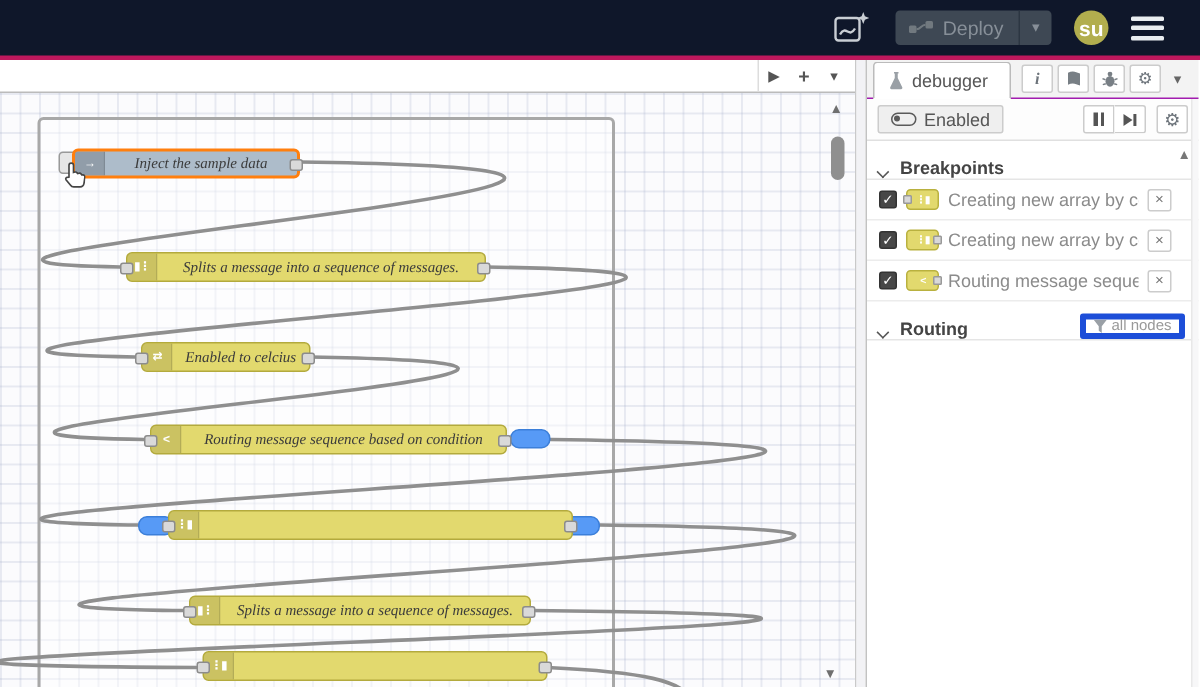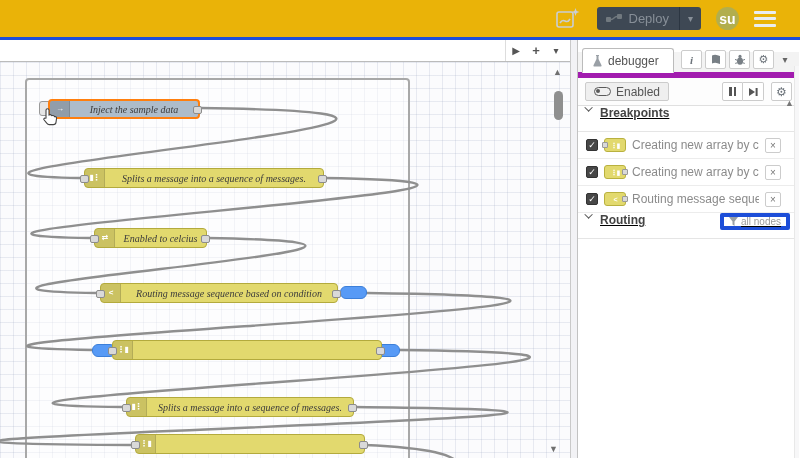--- a/index.html
+++ b/index.html
@@ -2,21 +2,21 @@
 <html><head>
 <meta charset="utf-8">
 <style>
   * { margin:0; padding:0; box-sizing:border-box; }
   html,body { width:800px; height:458px; overflow:hidden; background:#fff;
     font-family:"Liberation Sans","DejaVu Sans",sans-serif; }
   .app { position:relative; width:800px; height:458px; }
 
   
   .header { position:absolute; left:0; top:0; width:800px; height:40px;
-    background:#eab308; border-bottom:3px solid #1d4ed8; display:flex; }
+    background:#0f172a; border-bottom:3px solid #be185d; display:flex; }
   .header-right { margin-left:auto; display:flex; align-items:center; gap:15px; padding-right:24px; }
   .ai-btn { width:28px; height:26px; background:transparent; border:none; display:flex; align-items:center; justify-content:center; cursor:pointer; }
   .deploy-btn { height:23px; background:#3e4854; border-radius:3px; display:flex; align-items:center; padding:0 0 0 9px; cursor:default; }
   .deploy-btn .dlabel { color:#878f98; font-size:13px; padding:0 10px 0 7px; }
   .deploy-btn .ddiv { width:1px; height:23px; background:#2c3642; }
   .deploy-btn .dcaret { color:#878f98; font-size:10px; padding:0 8px; }
   .avatar { width:23px; height:23px; border-radius:50%; background:#b2ae4e; color:#fff;
     font-size:14px; font-weight:bold; display:flex; align-items:center; justify-content:center; cursor:pointer; }
   .hamburger { width:22px; height:16px; display:flex; flex-direction:column; justify-content:space-between; background:none; border:none; cursor:pointer; }
   .hamburger span { display:block; height:3px; border-radius:1px; background:#e9edf0; }
@@ -60,21 +60,21 @@
   .bp-pill { position:absolute; height:13px; background:#579af6; border:1px solid #3c7fd9; border-radius:6px; z-index:2; }
   .inject-btn { position:absolute; left:39px; top:39px; width:16px; height:15px; background:#e6e6e6;
     border:1px solid #999; border-radius:3px; z-index:3; cursor:pointer; }
   .cursor-hand { position:absolute; left:41px; top:45px; z-index:6; }
 
   .cv-scroll-up { position:absolute; right:8px; top:5px; font-size:9px; color:#6f6f6f; z-index:5; cursor:pointer; background:none; border:none; }
   .cv-scroll-thumb { position:absolute; right:7px; top:29px; width:9px; height:29px; background:#8f8f8f; border-radius:5px; z-index:5; cursor:pointer; }
   .cv-scroll-down { position:absolute; right:12px; bottom:4px; font-size:9px; color:#6f6f6f; z-index:5; cursor:pointer; background:none; border:none; }
 
   
-  .tab-row { height:26px; background:#f3f3f3; border-bottom:6px solid #a21caf; display:flex; align-items:flex-end; position:relative;margin-top:12px; }
+  .tab-row { height:26px; background:#f3f3f3; border-bottom:1px solid #a21caf; display:flex; align-items:flex-end; position:relative; }
   .tab { height:25px; margin-left:4px; background:#fff; border:1px solid #bbb; border-bottom:1px solid #fff;
     border-radius:3px 3px 0 0; display:flex; align-items:center; gap:5px; padding:0 9px; font-size:12px; color:#555;
     position:relative; top:1px; cursor:pointer; min-width:92px; }
   .tab-tools { margin-left:auto; display:flex; align-items:center; gap:3px; padding:0 6px 3px 0; }
   .tb-btn { width:21px; height:19px; background:#fff; border:1px solid #ccc; border-radius:2px;
     display:flex; align-items:center; justify-content:center; color:#6d747b; font-size:11px; cursor:pointer; }
   .tb-btn.info-btn { font-family:"Liberation Serif",serif; font-weight:bold; font-style:italic; }
   .tb-caret { border:none; background:none; color:#666; font-size:10px; width:16px; cursor:pointer; }
 
   .side-toolbar { height:28px; display:flex; align-items:center; padding:0 7px; background:#fdfdfd; border-bottom:1px solid #e0e0e0; }
@@ -82,21 +82,21 @@
     border-radius:2px; padding:0 8px; font-size:12px; color:#555; cursor:pointer; }
   .toggle-ic { position:relative; width:17px; height:9px; border:1.5px solid #5a5a5a; border-radius:5px; }
   .toggle-ic i { position:absolute; left:1px; top:1px; width:4px; height:4px; background:#5a5a5a; border-radius:50%; }
   .st-right { margin-left:auto; display:flex; align-items:center; }
   .sq-btn { width:21px; height:19px; background:#fff; border:1px solid #ccc; display:flex; align-items:center;
     justify-content:center; gap:2px; cursor:pointer; }
   .sq-btn.first { border-radius:2px 0 0 2px; } .sq-btn.second { border-radius:0 2px 2px 0; border-left:none; }
   .sq-btn.lone { border-radius:2px; margin-left:7px; color:#6d747b; font-size:12px; }
   .pause-bar { width:2.5px; height:9px; background:#555; }
 
-  .section-hd { height:26px; display:flex; align-items:flex-start; gap:7px; padding:0 9px; border-bottom:1px solid #e5e5e5;text-decoration:underline; }
+  .section-hd { height:26px; display:flex; align-items:flex-end; gap:7px; padding:0 9px; border-bottom:1px solid #e5e5e5; }
   .chev { width:6px; height:6px; border-left:1.5px solid #555; border-bottom:1.5px solid #555; transform:rotate(-45deg) translateY(-2px); }
   .section-title { font-size:12px; font-weight:bold; color:#444; }
   .bp-row { height:27px; display:flex; align-items:center; gap:6px; padding:0 18px 0 8px; border-bottom:1px solid #ececec; }
   .cbx { width:12px; height:12px; background:#474747; border:1px solid #333; border-radius:2px; color:#fff;
     font-size:9px; line-height:11px; text-align:center; cursor:pointer; flex:none; }
   .mini-node { position:relative; width:22px; height:14px; background:#e2d96e; border:1px solid #b9b13f; border-radius:3px;
     display:flex; align-items:center; justify-content:center; flex:none; }
   .mini-node .mglyph { font-size:7px; font-weight:bold; color:#fff; letter-spacing:-1px; line-height:1; }
   .mini-node .nub { position:absolute; width:6px; height:6px; background:#d9d9d9; border:1px solid #999; border-radius:1px; top:3px; }
   .nub.left { left:-3px; } .nub.right { right:-3px; }

